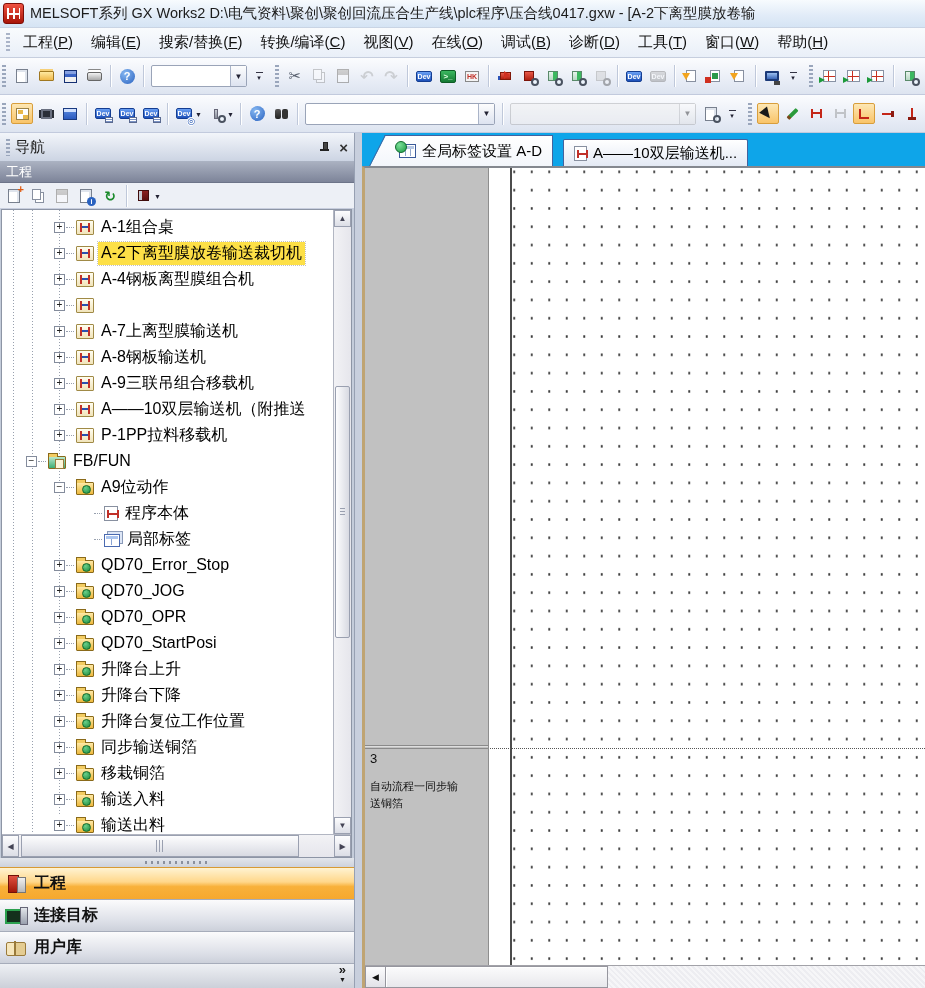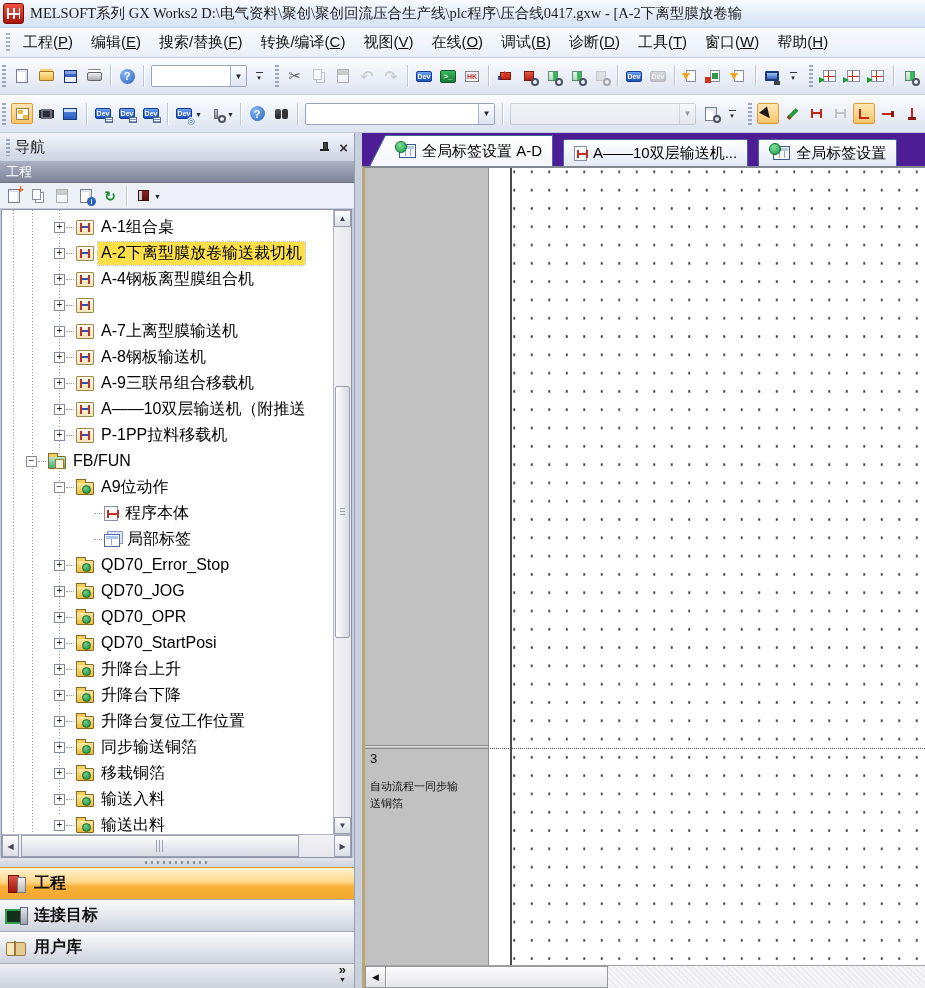--- a/index.html
+++ b/index.html
@@ -5,21 +5,21 @@
 * {margin:0;padding:0;box-sizing:border-box;}
 body {font-family:"Liberation Sans","DejaVu Sans",sans-serif;}
 #app {width:925px;height:988px;position:relative;background:#b9c3d4;overflow:hidden;}
 
 
 #titlebar {height:28px;background:linear-gradient(#f7fbfe,#e2ecf8 55%,#d5e4f4);display:flex;align-items:center;padding-left:3px;border-bottom:1px solid #c9d4e4;}
 #app-icon {width:21px;height:21px;flex:none;border-radius:3px;background:linear-gradient(#ef5242,#a81508);border:1px solid #7e0d06;position:relative;}
 #app-icon::before {content:"";position:absolute;left:3px;top:4px;right:3px;bottom:4px;
  background:linear-gradient(90deg,#fff 0 2px,transparent 2px 6px,#fff 6px 8px,transparent 8px 12px,#fff 12px 14px);}
 #app-icon::after {content:"";position:absolute;left:3px;top:9px;right:3px;height:2px;background:#fff;}
-#title-text {margin-left:6px;font-size:14.5px;color:#1c1c1c;white-space:nowrap;overflow:hidden;font-family:Liberation Serif, serif;}
+#title-text {margin-left:6px;font-size:14.5px;color:#1c1c1c;white-space:nowrap;overflow:hidden;}
 
 
 #menubar {height:30px;background:linear-gradient(#f9fbfd,#e9eff8);border-bottom:1px solid #c6cede;display:flex;align-items:center;padding-left:2px;}
 .grip {width:4px;height:20px;margin:0 4px;flex:none;background:repeating-linear-gradient(to bottom,#aab4c8 0 2px,transparent 2px 4px);}
 .menu-item {padding:4px 9px;font-size:15px;color:#111;white-space:nowrap;}
 .menu-item u {text-decoration:underline;}
 
 
 .tb-row {display:flex;align-items:center;background:linear-gradient(#fbfcfe,#e6ebf5 70%,#dde4f0);border-bottom:1px solid #c2cadd;}
 #tb-row1 {height:37px;}
@@ -149,21 +149,21 @@
 .fi-library::before {content:"";position:absolute;left:1px;top:4px;width:18px;height:12px;background:linear-gradient(90deg,#f6e6bc 49%,#e4cc92 51%);border:1px solid #9a7a3a;border-radius:2px;}
 .fi-library::after {content:"";position:absolute;left:9px;top:3px;width:2px;height:14px;background:#9a7a3a;}
 .fi-connect::before {content:"";position:absolute;left:0;top:3px;width:14px;height:11px;background:#14301c;border:2px solid #2ba04e;}
 .fi-connect::after {content:"";position:absolute;left:15px;top:1px;width:6px;height:16px;background:linear-gradient(#e2e5ea,#9aa0ae);border:1px solid #667;}
 #nav-footer {height:25px;background:linear-gradient(#eef0f4,#ccd0d9);border-top:1px solid #a6acba;position:relative;}
 #nav-footer .chev {position:absolute;right:8px;top:1px;display:flex;flex-direction:column;align-items:center;line-height:10px;color:#1a1a1a;}
 #nav-footer .chev .c1 {font-size:13px;font-weight:bold;}
 #nav-footer .chev .c2 {font-size:7px;}
 
 
-#editor {flex:1;position:relative;background:#4c1d95;min-width:0;}
+#editor {flex:1;position:relative;background:#0ea5e9;min-width:0;}
 #edge-strip {position:absolute;left:0;top:0;bottom:0;width:7px;background:#c8cfdd;}
 #tabbar {position:absolute;left:7px;right:0;top:0;height:33px;display:flex;align-items:flex-end;padding-left:5px;overflow:hidden;}
 .tab {height:27px;display:flex;align-items:center;gap:6px;padding:0 10px;background:linear-gradient(#ffffff,#e3e9f4);border:1px solid #44639e;border-bottom:0;border-radius:2px 2px 0 0;margin-left:10px;font-size:15px;color:#000;position:relative;white-space:nowrap;flex:none;}
 .tab.active {height:31px;margin-left:24px;border-radius:0;border-left:0;padding-left:4px;background:linear-gradient(#ffffff,#f3f6fb);z-index:2;}
 .tab.active::before {content:"";position:absolute;left:-14px;top:-1px;bottom:0;width:26px;background:linear-gradient(#ffffff,#f3f6fb);border-left:1px solid #44639e;border-top:1px solid #44639e;transform:skewX(-27deg);z-index:-1;}
 .ic-global-label {width:17px;height:14px;position:relative;background:#fff;border:1px solid #3a5a9a;flex:none;margin-left:4px;}
 .ic-global-label::before {content:"";position:absolute;inset:1px;background:linear-gradient(#b6c8e4 3px,transparent 3px),linear-gradient(90deg,transparent 4px,#94a8cc 4px 5px,transparent 5px 9px,#94a8cc 9px 10px,transparent 10px);}
 .ic-global-label::after {content:"";position:absolute;left:-5px;top:-4px;width:10px;height:10px;border-radius:50%;background:radial-gradient(circle at 35% 30%,#7ce09a,#1c9a44);border:1px solid #0e6a2c;}
 .ic-program-tab {width:13px;height:15px;background:#fff;border:1px solid #8890a0;position:relative;flex:none;}
 .ic-program-tab::before {content:"";position:absolute;left:2px;top:3px;width:7px;height:8px;border-left:2px solid #c03028;border-right:2px solid #c03028;background:linear-gradient(transparent 3px,#c03028 3px 5px,transparent 5px);}
@@ -510,24 +510,20 @@
       <div id="edge-strip"></div>
       <div id="tabbar">
           <div class="tab active">
             <span class="ic-global-label"></span>
             <span class="tab-label">全局标签设置 A-D</span>
           </div>
           <div class="tab">
             <span class="ic-program-tab"></span>
             <span class="tab-label">A——10双层输送机...</span>
           </div>
-          <div class="tab">
-            <span class="ic-global-label"></span>
-            <span class="tab-label">全局标签设置</span>
-          </div>
         </div>
       <div id="ed-content">
         <div id="stmt-col">
           <div id="stmt-sec1"></div>
           <div id="stmt-sec2">
             <div id="rung-number">3</div>
             <div id="rung-comment">自动流程一同步输送铜箔</div>
           </div>
         </div>
         <div id="rail"></div>

